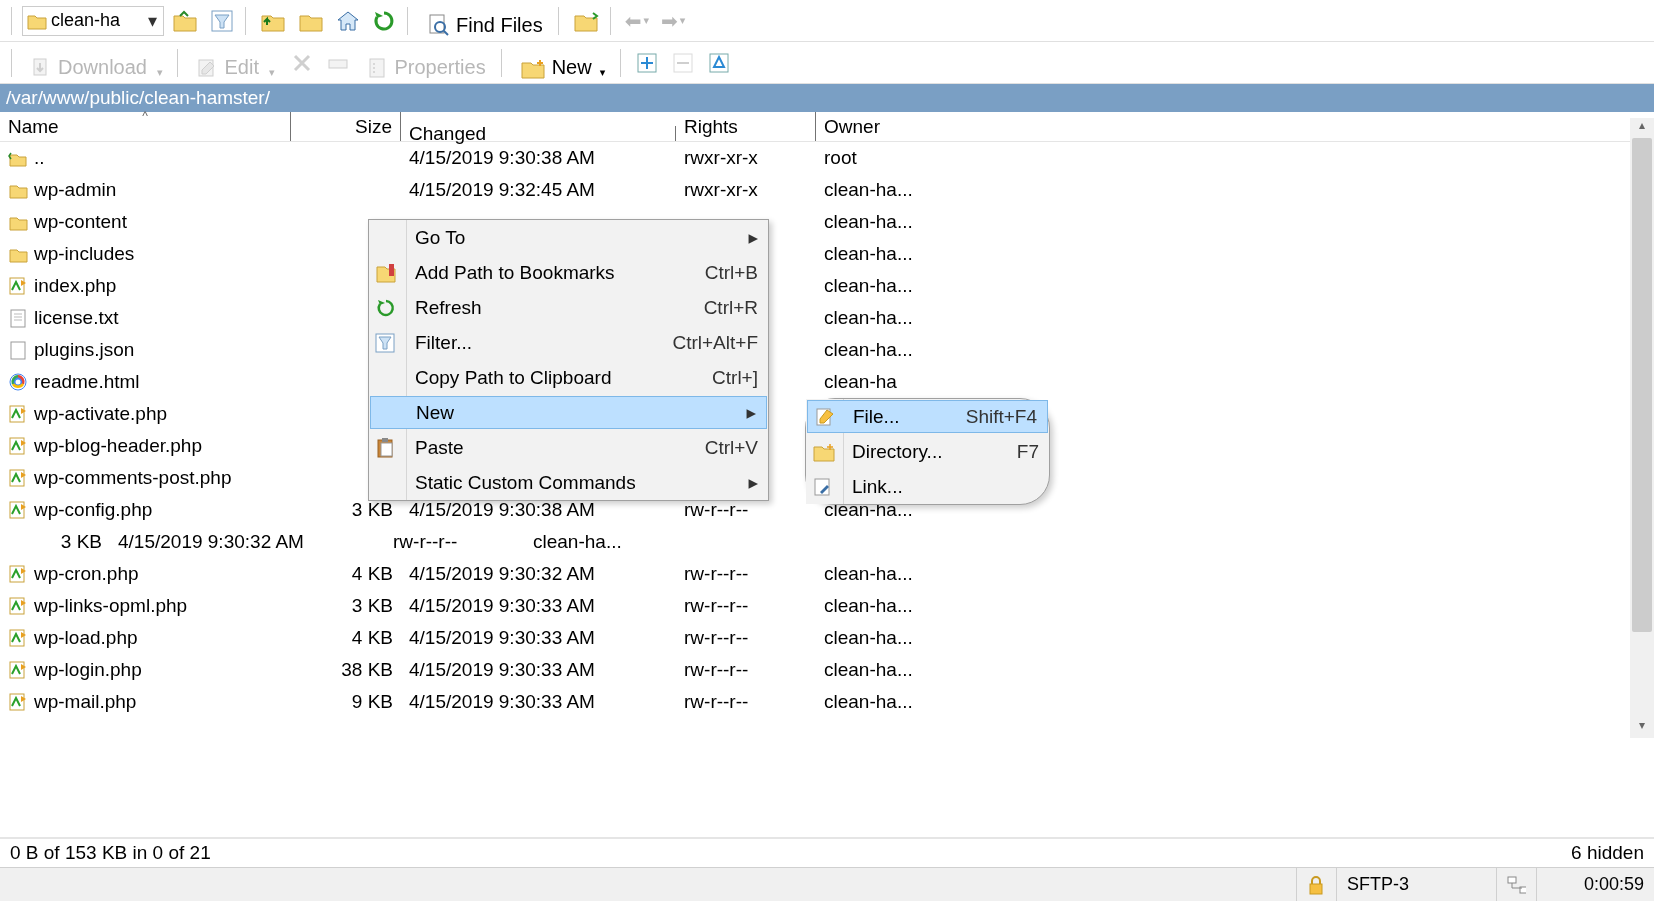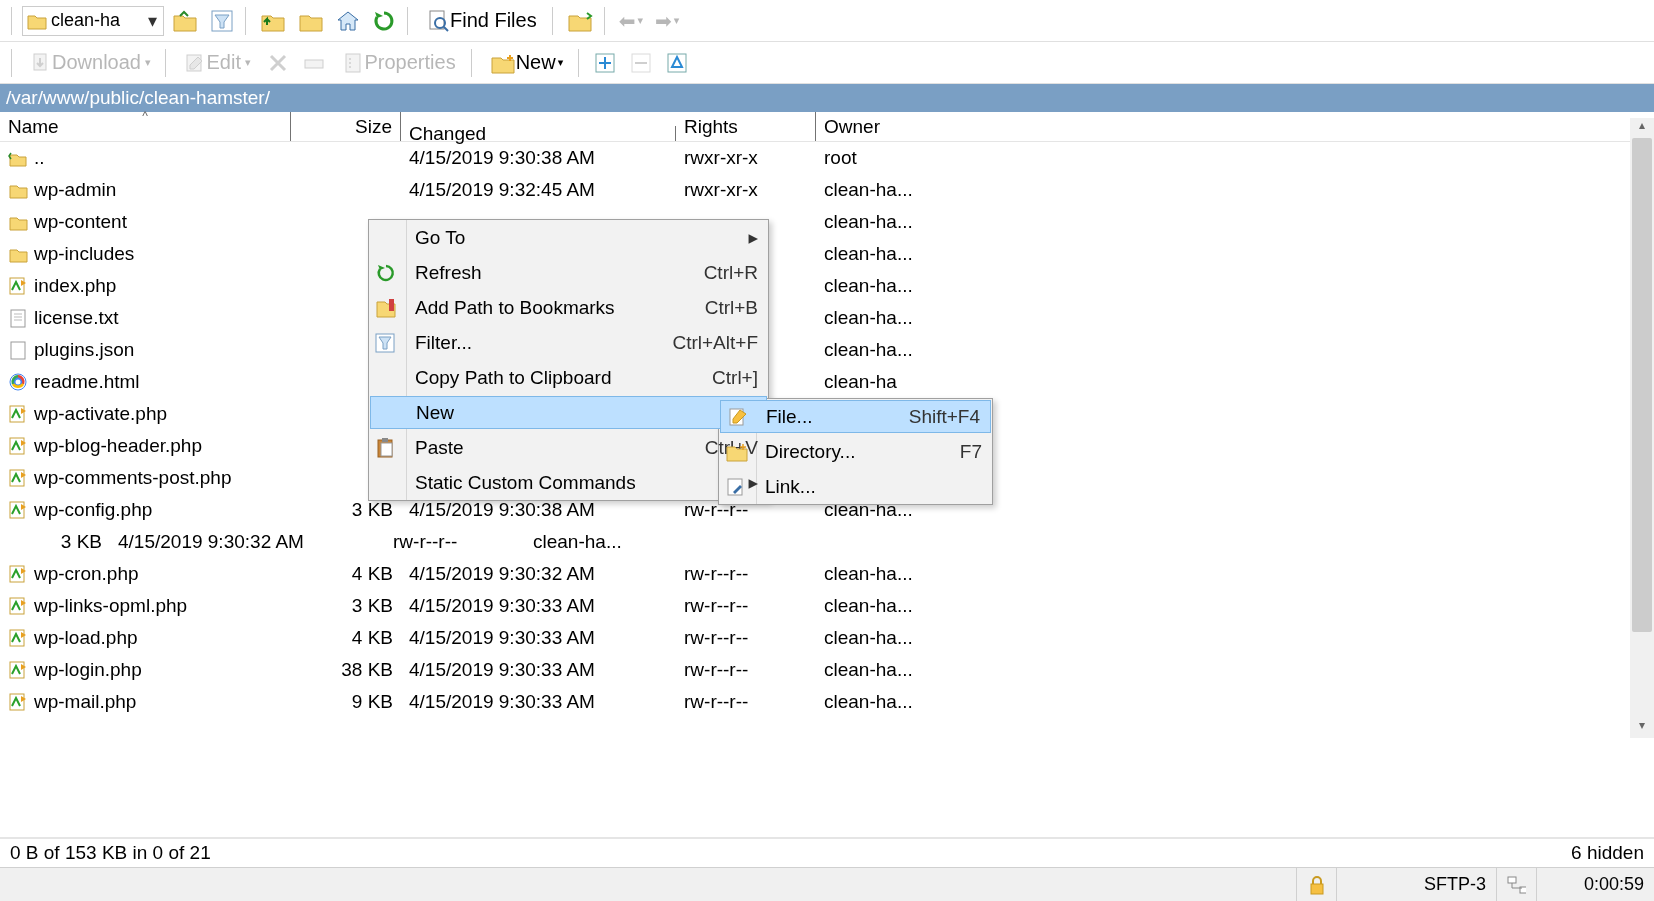--- a/index.html
+++ b/index.html
@@ -24,21 +24,21 @@
 .toolbar-sep {
   width: 4px; height: 28px;
   border-left: 1px solid #ccc;
   margin: 0 3px;
 }
 .tb-btn {
   display: inline-flex; align-items: center; justify-content: center;
   height: 32px; min-width: 32px; padding: 0 4px;
   cursor: pointer;
 }
-.tb-btn.text { padding: 0 8px; font-size: 20px; }
+.tb-btn.text { padding: 0 8px; gap: 6px; font-size: 20px; align-items: flex-end; }
 .tb-btn.disabled { color: #999; opacity: 0.7; }
 .path-combo {
   display: flex; align-items: center;
   background: #fff;
   border: 1px solid #ccc;
   height: 30px;
   padding-left: 4px;
   width: 142px;
   font-size: 18px;
 }
@@ -106,21 +106,21 @@
 }
 .status-top .right { margin-left: auto; }
 .status-bottom {
   position: absolute; bottom: 0; left: 0; right: 0; height: 34px;
   background: #f0f0f0;
   border-top: 1px solid #d0d0d0;
   display: flex; align-items: center;
   font-size: 18px;
 }
 .status-cell {
-  height: 100%; display: flex; align-items: center; justify-content: flex-end;
+  height: 100%; display: flex; align-items: center; justify-content: flex-start;
   border-left: 1px solid #d0d0d0;
   padding: 0 10px;
 }
 .context-menu {
   position: absolute;
   background: #f2f2f2;
   border: 1px solid #a0a0a0;
   box-shadow: 3px 3px 6px rgba(0,0,0,0.2);
 }
 .cm-iconcol {
@@ -135,21 +135,21 @@
   padding-left: 46px; padding-right: 10px;
   font-size: 19px;
   z-index: 1;
 }
 .cm-item .icon { position: absolute; left: 6px; width: 26px; text-align: center; }
 .cm-item .label { flex: 1; }
 .cm-item .shortcut { color: #333; margin-left: 20px; }
 .cm-item .arrow { color: #333; }
 .cm-item.hl { background: #bde0ff; border: 1px solid #7eb8e8; height: 33px; margin: 1px; padding-left: 45px; }
 .menu1 { left: 368px; top: 219px; width: 401px; }
-.menu2 { left: 718px; top: 398px; width: 275px; }
+.menu2 { left: 805px; top: 398px; width: 245px; border-radius: 30px; }
 svg { display: block; }
 </style>
 </head>
 <body>
 
 <div class="toolbar">
   <span class="toolbar-sep"></span>
   <div class="path-combo">
     <span>
       <svg width="20" height="18">
@@ -598,36 +598,36 @@
   <div class="cm-iconcol"></div>
   <div id="cm1">
       <div class="cm-item">
         <span class="icon"></span>
         <span class="label">Go To</span>
         <span class="arrow">▸</span>
       </div>
       <div class="cm-item">
         <span class="icon">
           <svg width="22" height="22">
+            <path d="M2 5 h8 l2 2 h8 v13 h-18 z" fill="#f7d774" stroke="#c9a23a"></path>
+            <rect x="14" y="2" width="5" height="12" fill="#d04040"></rect>
+          </svg>
+        </span>
+        <span class="label">Add Path to Bookmarks</span>
+        <span class="shortcut">Ctrl+B</span>
+      </div>
+      <div class="cm-item">
+        <span class="icon">
+          <svg width="22" height="22">
             <path d="M11 4 a7 7 0 1 1 -6 3" fill="none" stroke="#2a9a2a" stroke-width="2.5"></path>
             <path d="M3 3 l2 5 l5 -2 z" fill="#2a9a2a"></path>
           </svg>
         </span>
         <span class="label">Refresh</span>
         <span class="shortcut">Ctrl+R</span>
-      </div>
-      <div class="cm-item">
-        <span class="icon">
-          <svg width="22" height="22">
-            <path d="M2 5 h8 l2 2 h8 v13 h-18 z" fill="#f7d774" stroke="#c9a23a"></path>
-            <rect x="14" y="2" width="5" height="12" fill="#d04040"></rect>
-          </svg>
-        </span>
-        <span class="label">Add Path to Bookmarks</span>
-        <span class="shortcut">Ctrl+B</span>
       </div>
       <div class="cm-item">
         <span class="icon">
           <svg width="20" height="20">
             <rect x="1" y="1" width="18" height="18" fill="#fff" stroke="#7aa0c4"></rect>
             <path d="M4 4 h12 l-4 6 v6 h-4 v-6 z" fill="#cde2f5" stroke="#7aa0c4"></path>
           </svg>
         </span>
         <span class="label">Filter...</span>
         <span class="shortcut">Ctrl+Alt+F</span>

